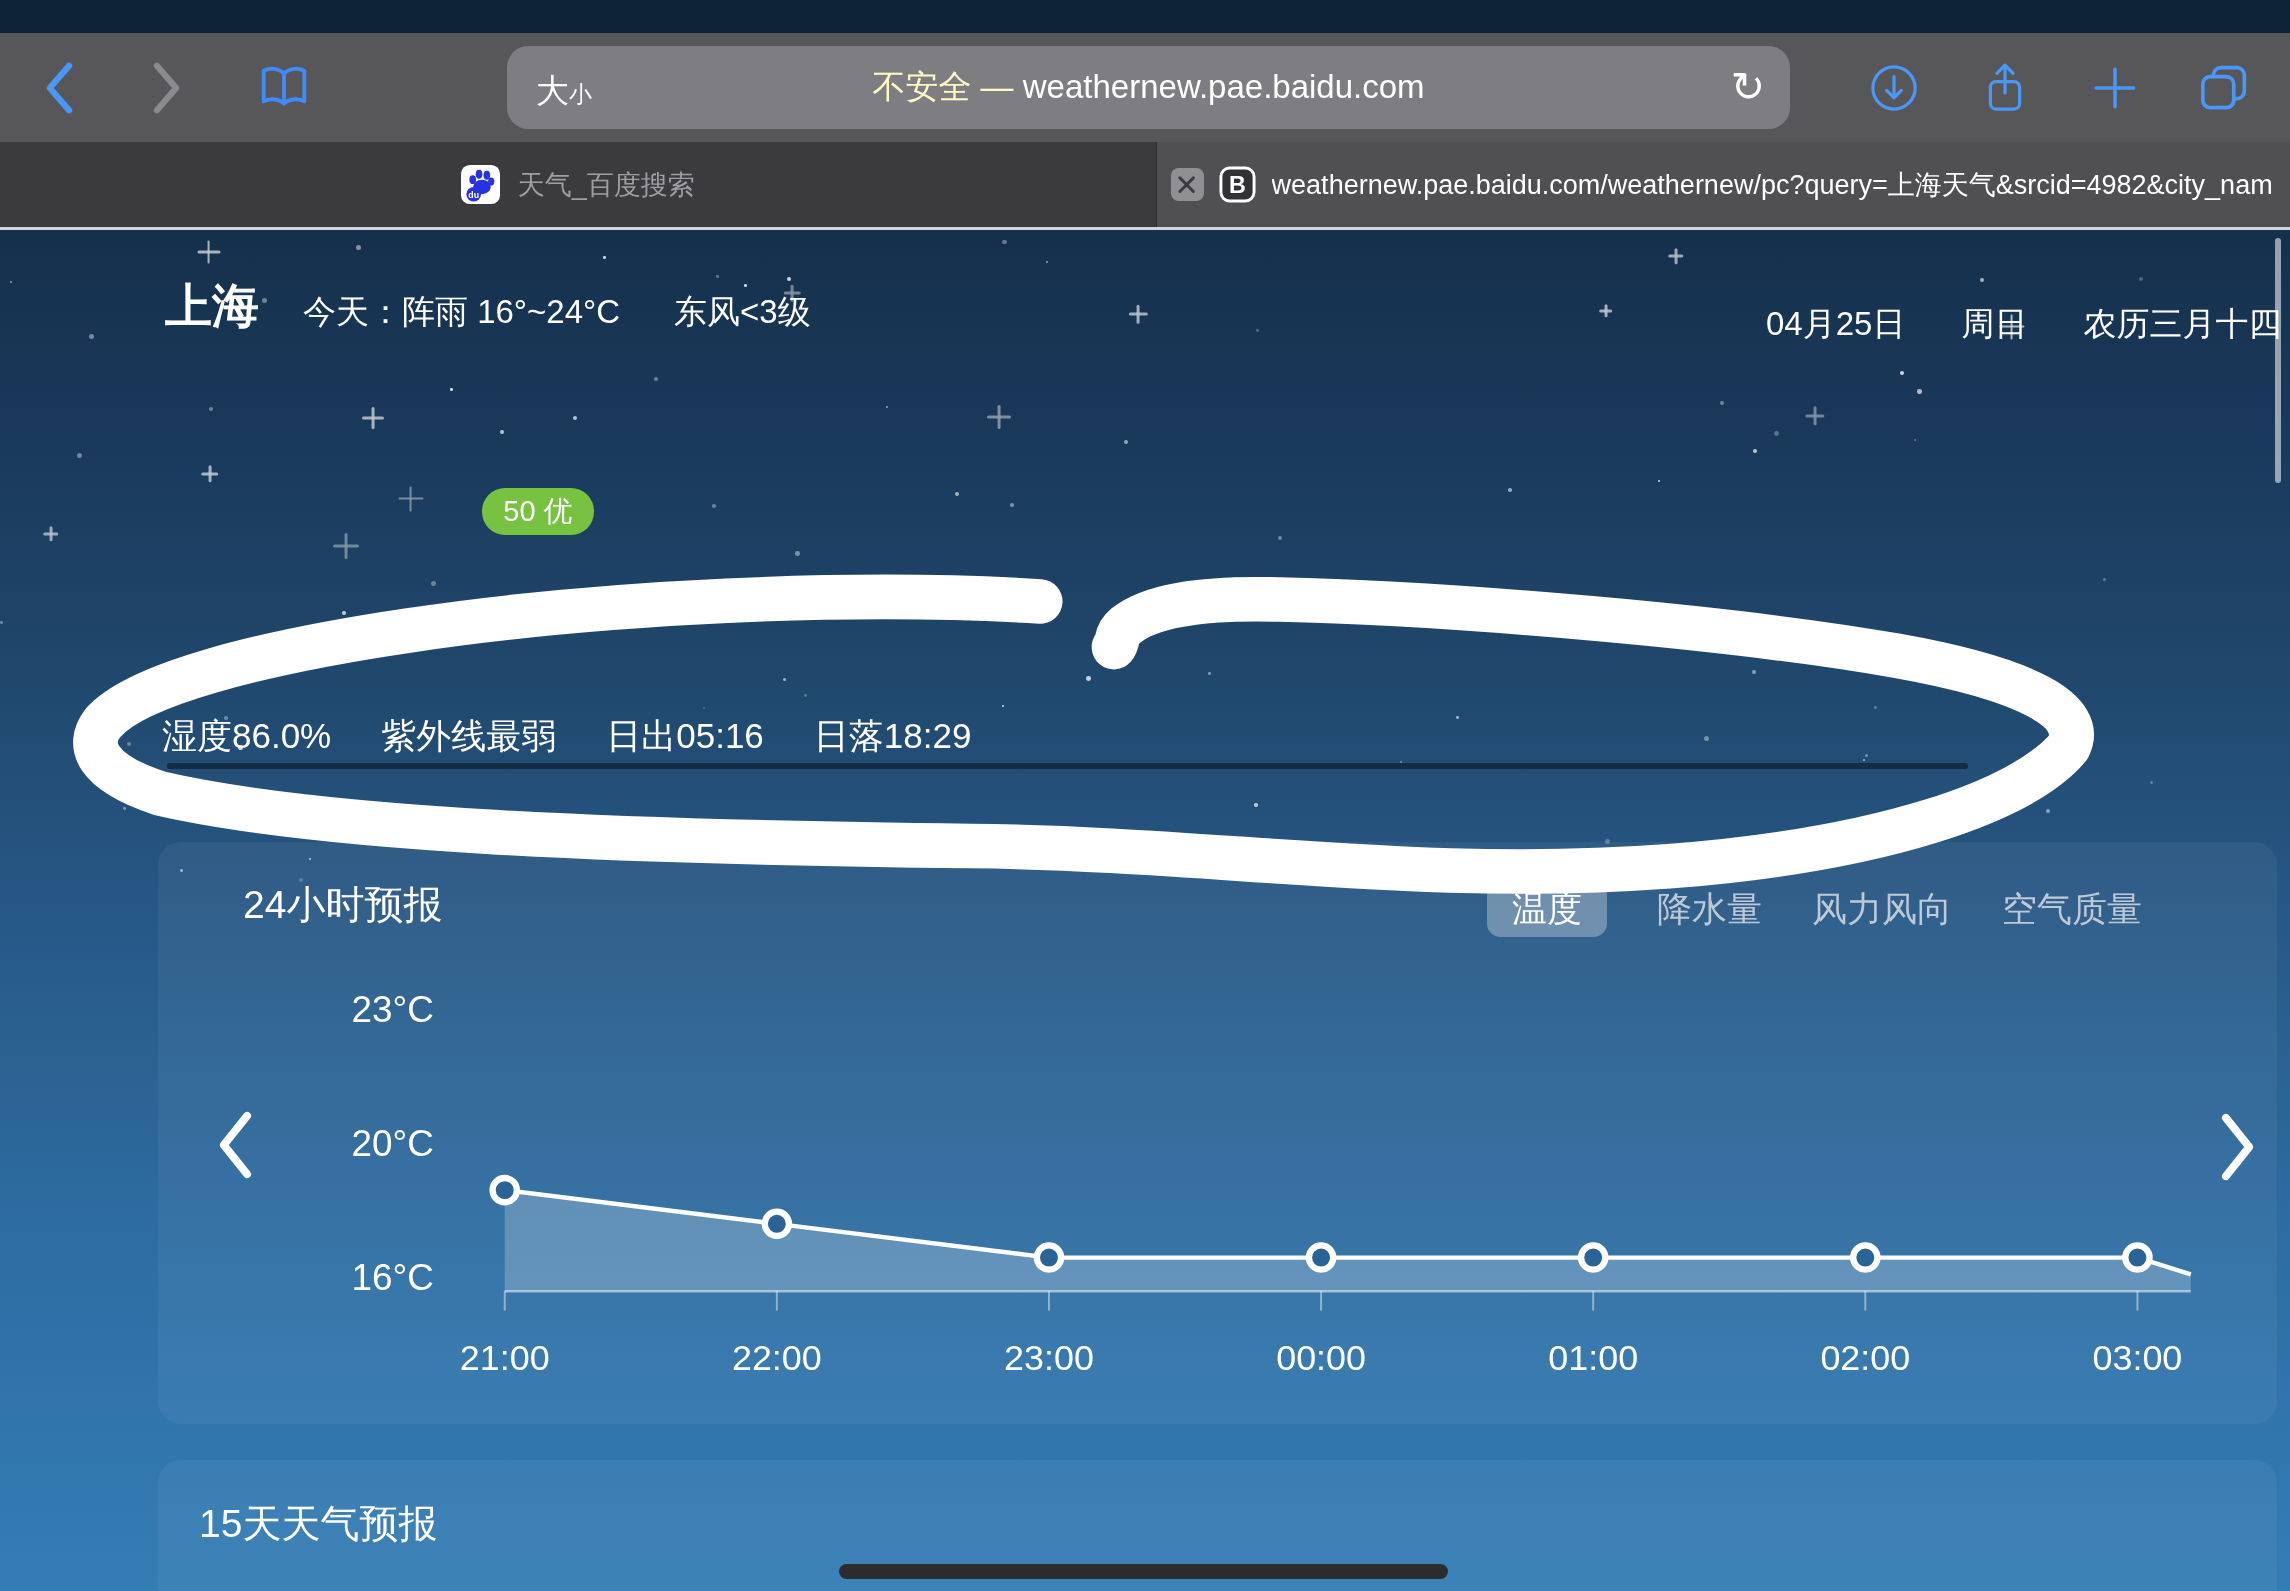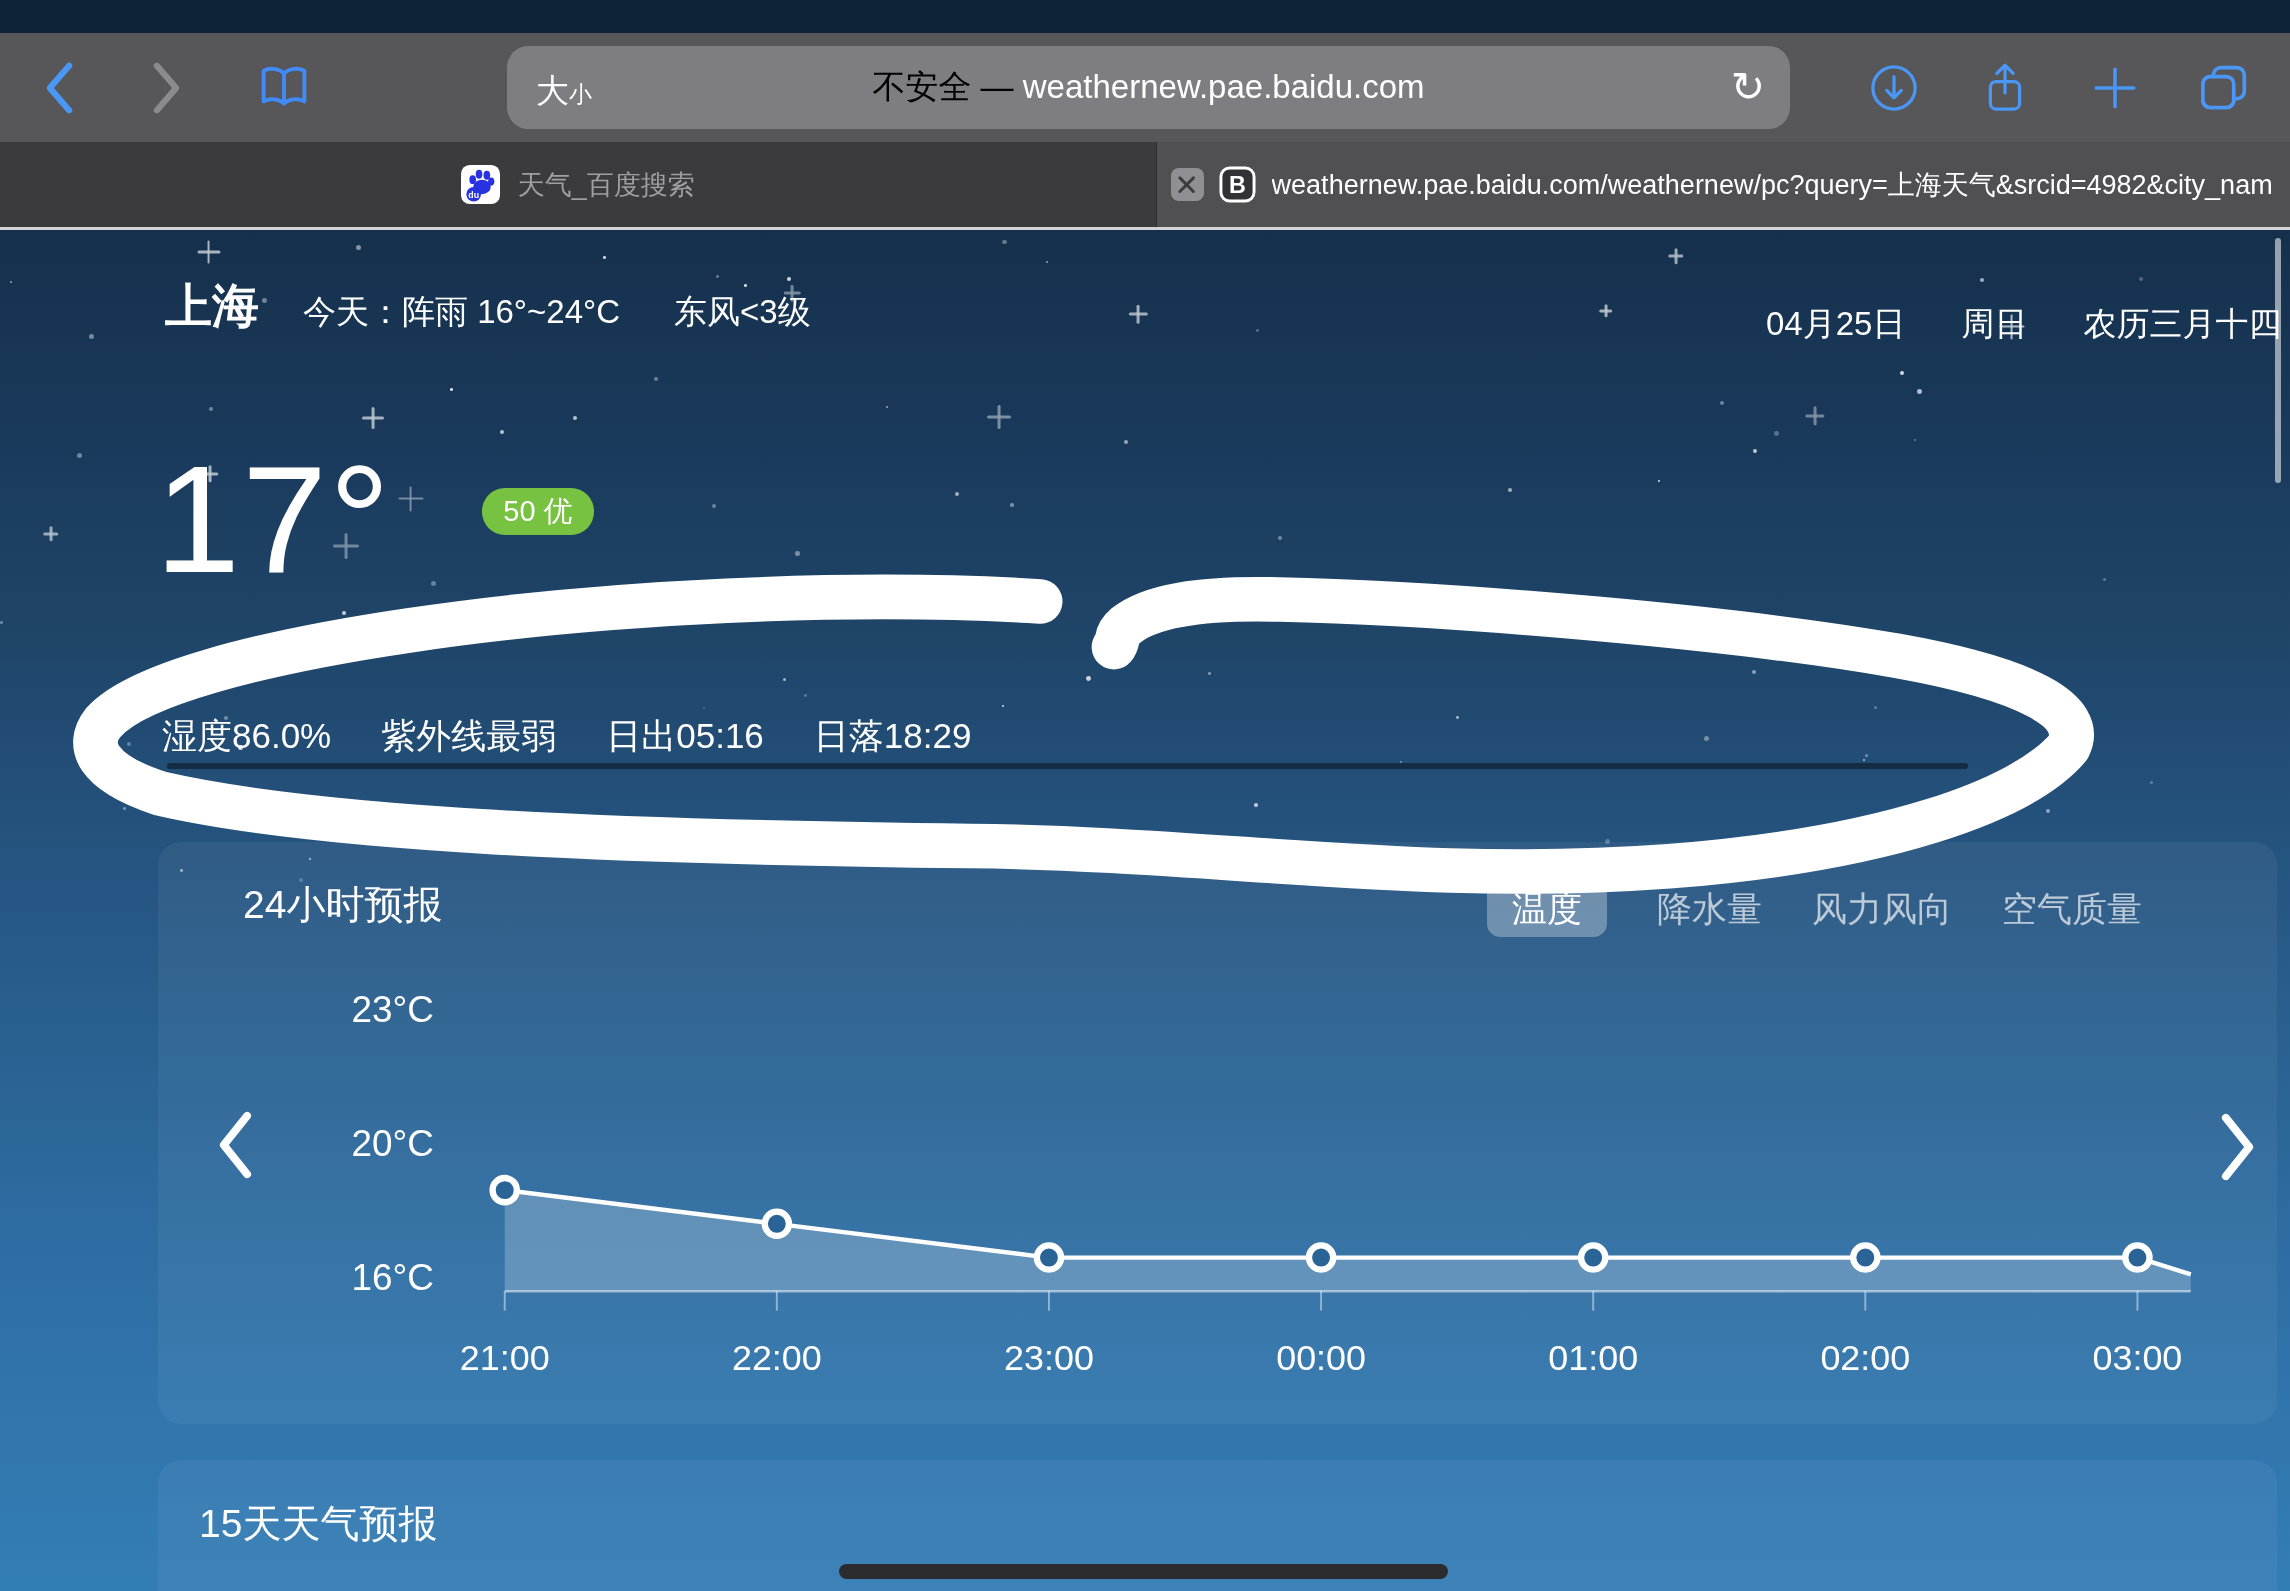--- a/index.html
+++ b/index.html
@@ -14,21 +14,21 @@
   .sb-left{display:flex;gap:33px;}
   .sb-right{display:flex;gap:15.5px;align-items:center;font-weight:bold;}
   .toolbar{position:absolute;top:33px;left:0;width:2290px;height:109px;background:#57575a;z-index:40;}
   .tbtn{position:absolute;top:0;height:109px;display:flex;align-items:center;justify-content:center;}
   .urlfield{position:absolute;left:507px;top:12.6px;width:1283px;height:83px;background:#7e7e82;
     border-radius:21.3px;display:flex;align-items:center;color:#fff;}
   .textsize{position:absolute;left:29px;top:0;height:83px;display:flex;align-items:baseline;
     color:#fff;padding-top:23px;}
   .textsize .big{font-size:33px;} .textsize .small{font-size:23px;}
   .urlcenter{position:absolute;left:0;right:0;text-align:center;font-size:33px;white-space:nowrap;}
-  .urlcenter .dim{color:#000000;}
+  .urlcenter .dim{color:#fef9c3;}
   .reload{position:absolute;right:25px;top:0;height:83px;display:flex;align-items:center;
     font-size:41px;color:#fff;}
 
   
   .tabbar{position:absolute;top:142px;left:0;width:2290px;height:85px;background:#3b3b3d;
     display:flex;z-index:40;}
   .tab{height:85px;display:flex;align-items:center;overflow:hidden;}
   .tab1{width:1157px;justify-content:center;gap:17.5px;border-right:1px solid #2e2e30;}
   .tab1 .title{color:#9e9ea3;font-size:27px;}
   .tab2{flex:1;background:#505053;gap:15.5px;padding:0 19.4px 0 13.6px;}
@@ -279,21 +279,20 @@
   <div class="todayrow" style="z-index:6;">
     <span>今天：阵雨 16°~24°C</span>
     <span>东风&lt;3级</span>
   </div>
   <div class="daterow" style="z-index:6;">
     <span>04月25日</span>
     <span>周日</span>
     <span>农历三月十四</span>
   </div>
 
-  <div class="bigtemp" style="z-index:6;">17°</div>
   <div class="aqibadge" id="aqi-badge" style="z-index: 6; background: rgb(120, 194, 66);">50 优</div>
 
   <div class="statsrow" style="z-index:6;">
     <span>湿度86.0%</span>
     <span>紫外线最弱</span>
     <span>日出05:16</span>
     <span>日落18:29</span>
   </div>
   <div class="statsline" style="z-index:6;"></div>
 

